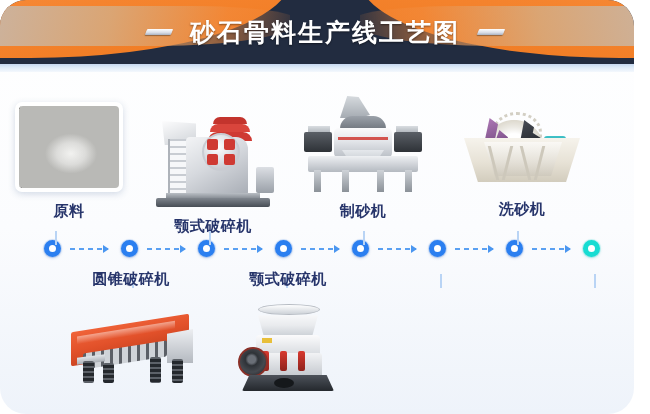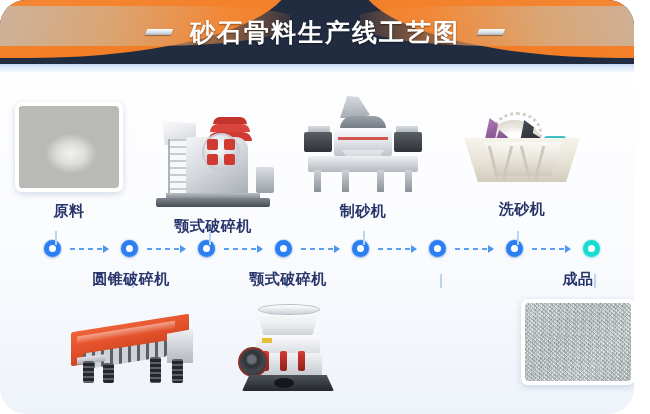--- a/index.html
+++ b/index.html
@@ -428,23 +428,15 @@
           <div class="cyl c1"></div>
             <div class="cyl c2"></div>
             <div class="cyl c3"></div>
           <div class="pulley"></div>
           <div class="base"></div>
         </div>
       </div>
     </div>
 
 
-    <div class="cell" style="left:516px;top:0;width:124px;">
-      <div class="cap">成品</div>
-      <div class="art" style="height:98px;align-items:center;">
-        <div class="photo-card">
-          <div class="photo ph-sand" style="width:106px;height:78px;"></div>
-        </div>
-      </div>
-    </div>
   </div>
 
 </div>
 
 </body></html>

